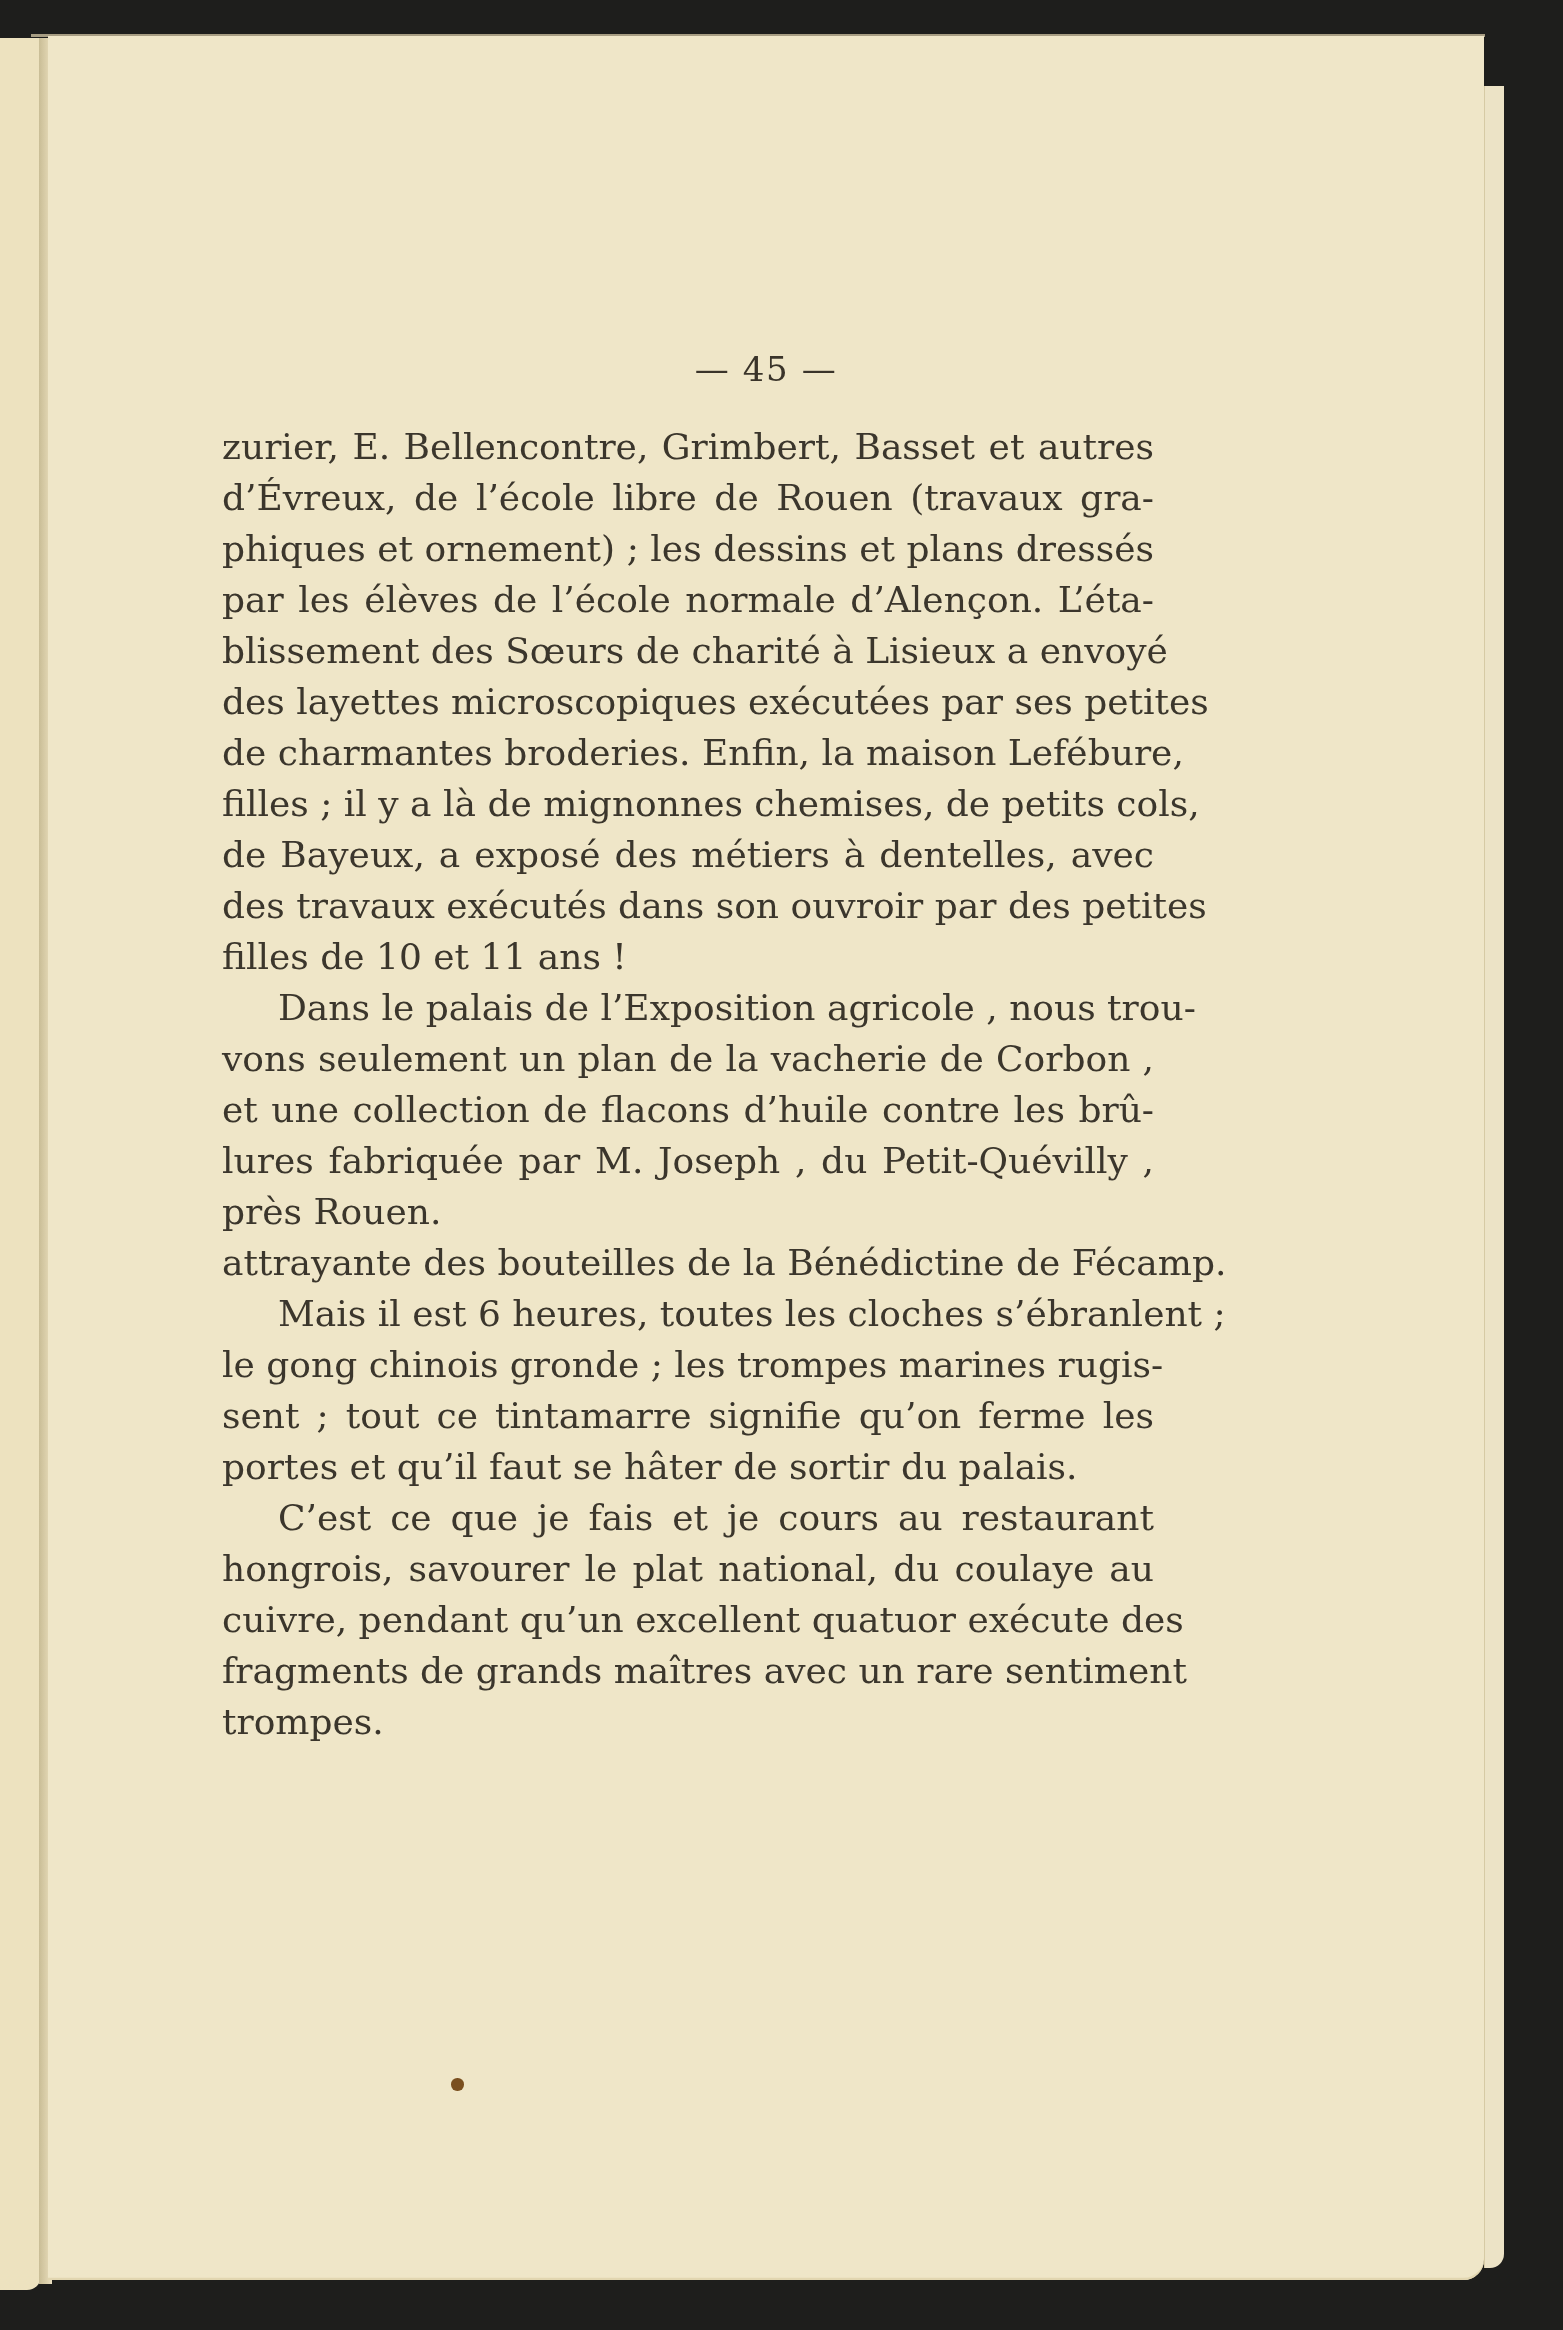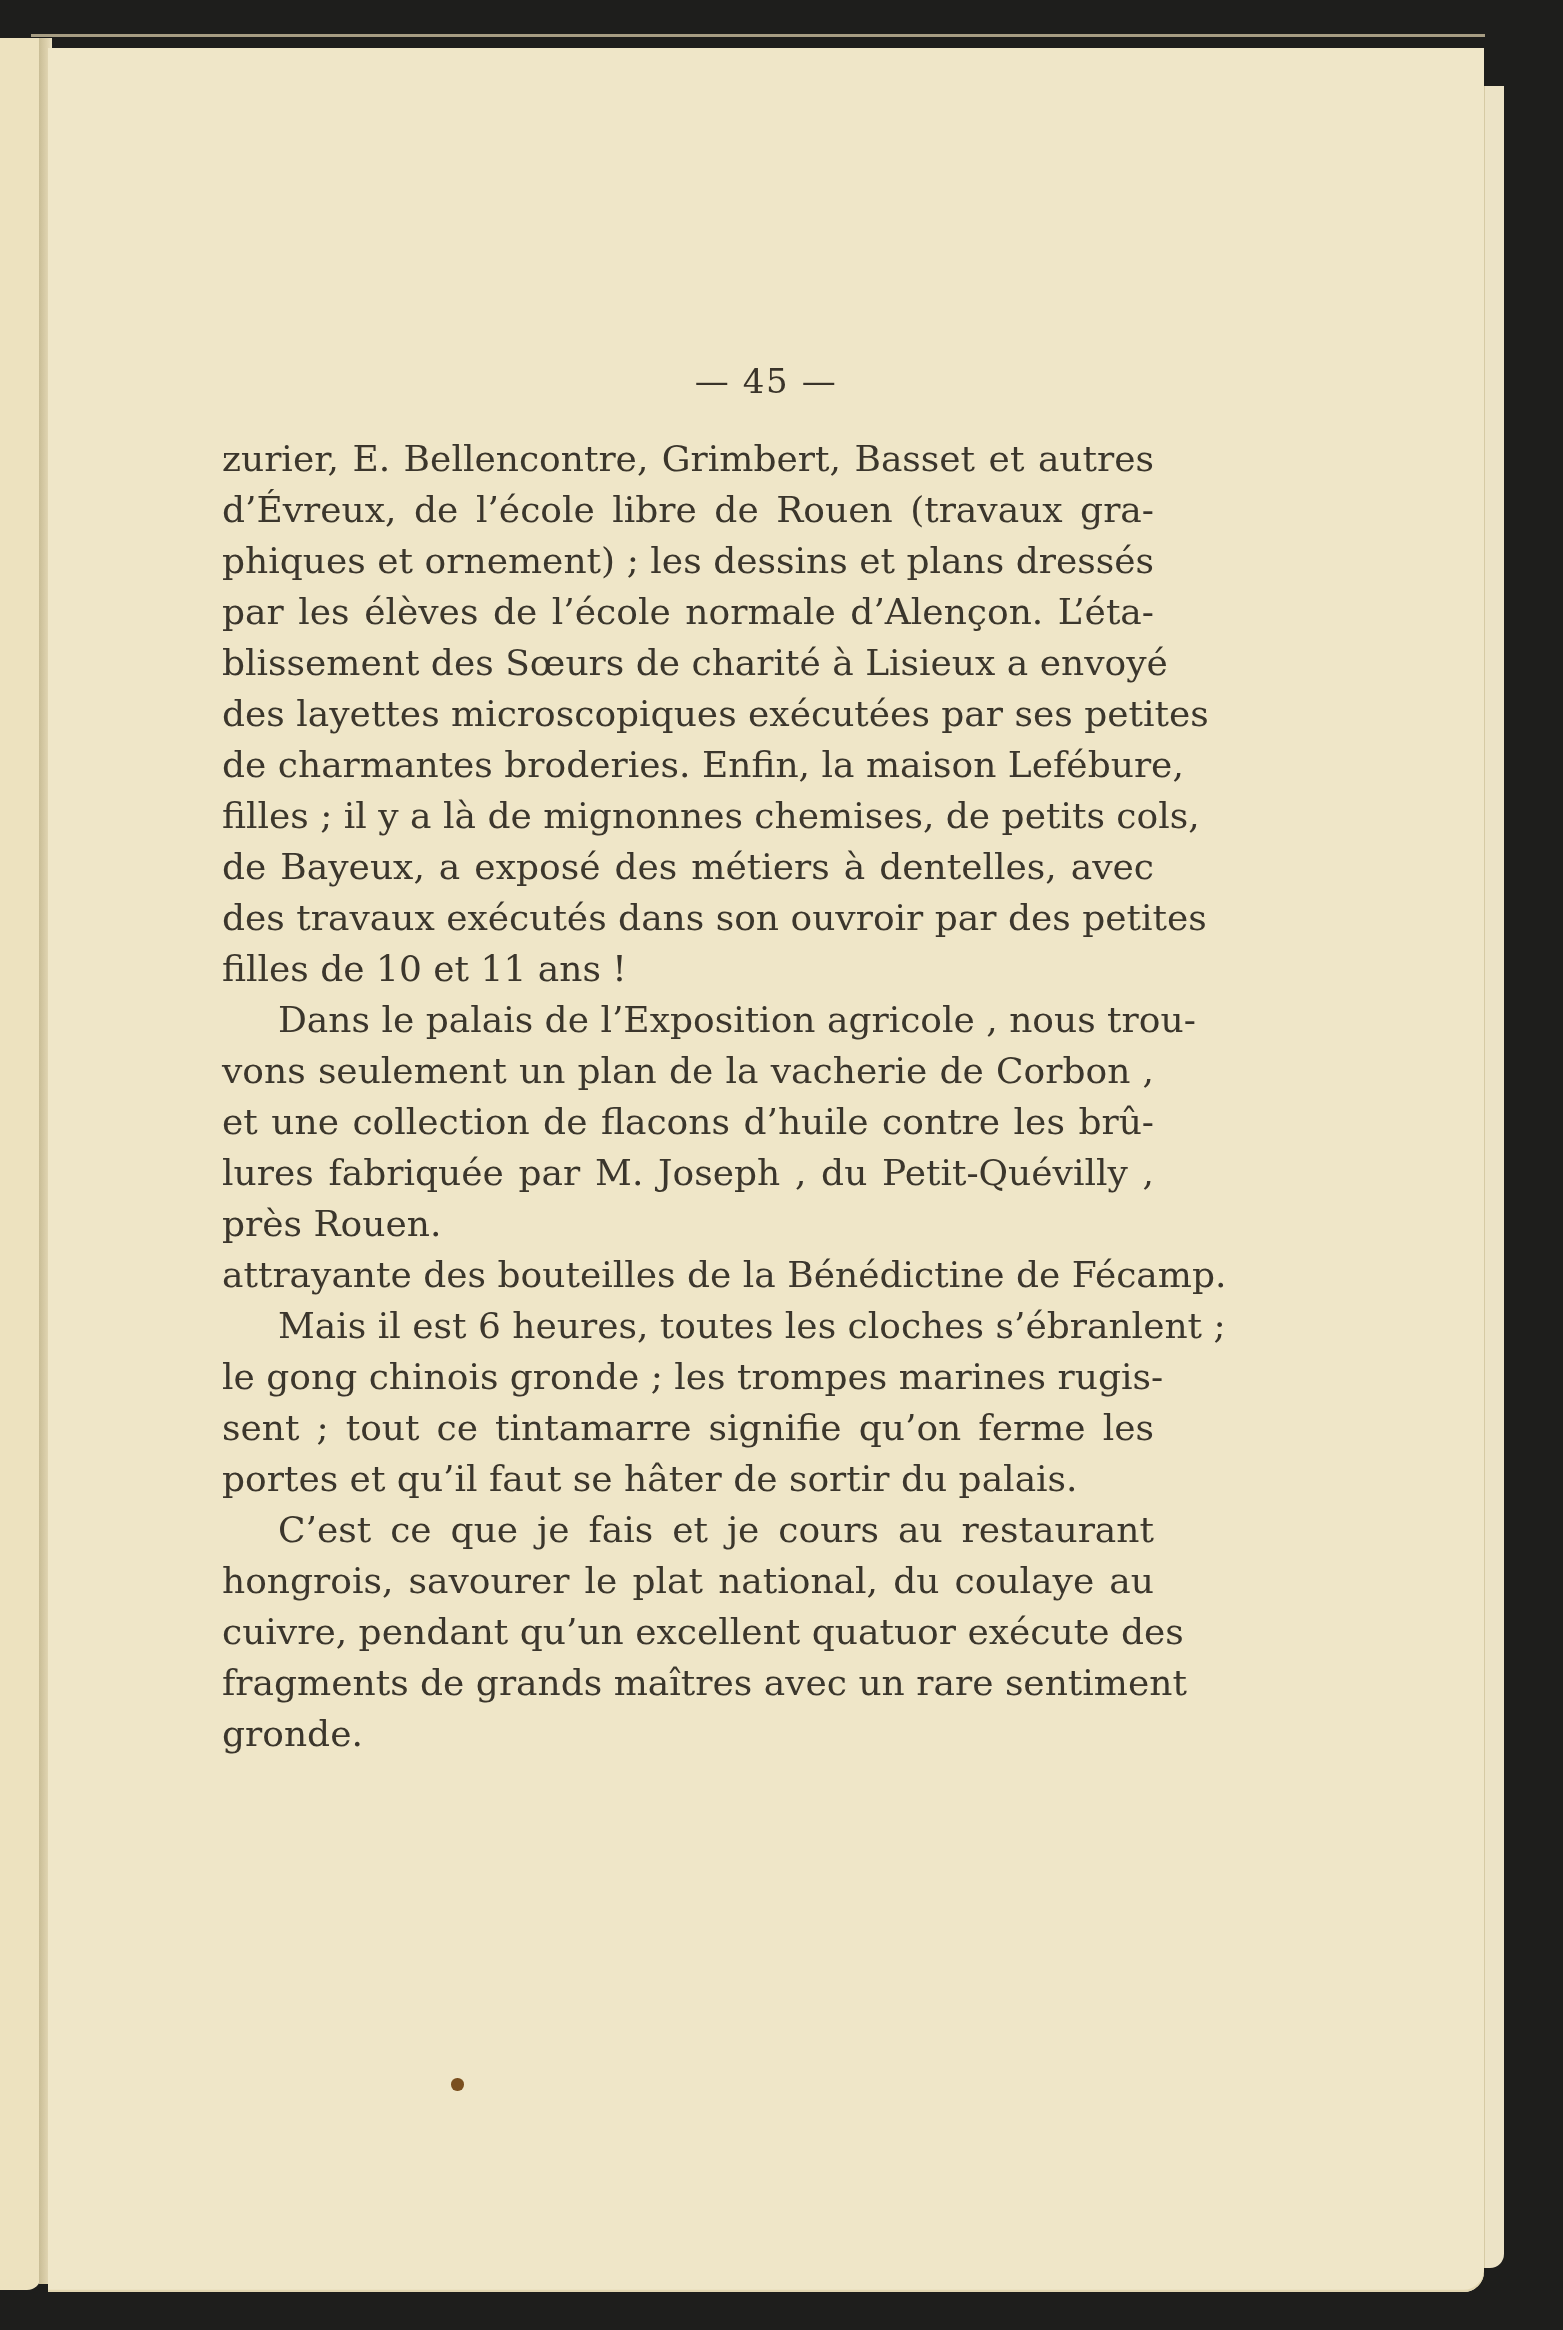--- a/index.html
+++ b/index.html
@@ -37,21 +37,20 @@
     }
     .page {
       position: absolute;
       left: 48px;
       top: 36px;
       width: 1436px;
       height: 2244px;
       background: #efe6c8;
       border-bottom-right-radius: 20.3px;
       box-shadow: inset 0 -2.3px 0 #e2d6b0;
-      margin-top: 12px;
     }
     .page-right-edge {
       position: absolute;
       left: 1484px;
       top: 86px;
       width: 19px;
       height: 2182px;
       background: #ece3c6;
       border-left: 1.6px solid #d6caa4;
       border-bottom-right-radius: 14px;
@@ -154,20 +153,20 @@
         <span class="line">le gong chinois gronde ; les trompes marines rugis-</span>
         <span class="line">sent ; tout ce tintamarre signifie qu’on ferme les</span>
         <span class="line last">portes et qu’il faut se hâter de sortir du palais.</span>
       </div>
 
       <div>
         <span class="line indent">C’est ce que je fais et je cours au restaurant</span>
         <span class="line">hongrois, savourer le plat national, du coulaye au</span>
         <span class="line">cuivre, pendant qu’un excellent quatuor exécute des</span>
         <span class="line">fragments de grands maîtres avec un rare sentiment</span>
-        <span class="line last">gronde.</span>
+        <span class="line last">trompes.</span>
       </div>
     </div>
   </div>
 
   <div class="ink-dot"></div>
 </div>
 
 
 </body></html>

